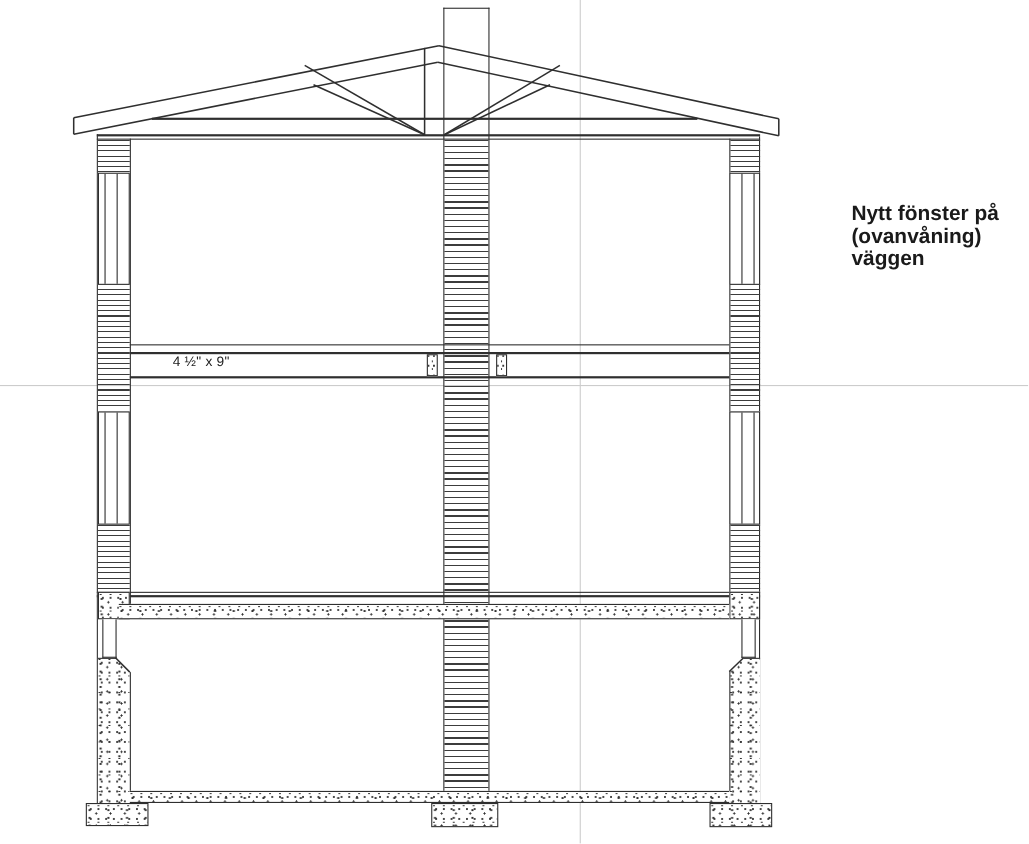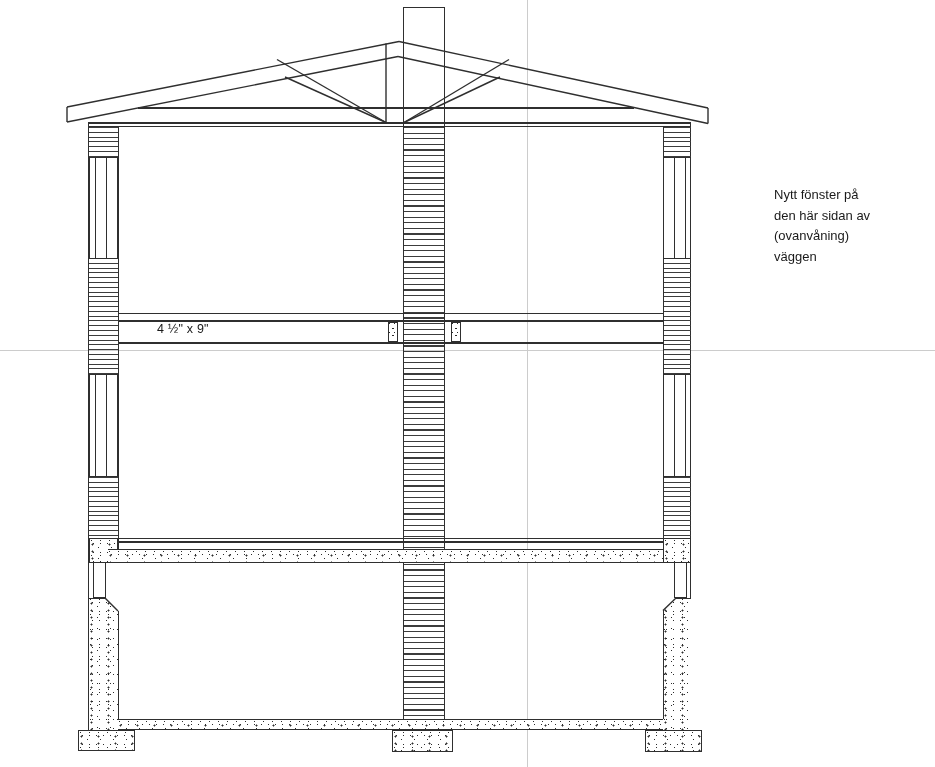--- a/index.html
+++ b/index.html
@@ -66,21 +66,21 @@
     position:absolute;
     border:1px solid var(--line);
   }
   #beam-label{
     position:absolute;left:157px;top:322px;
     font-size:12.5px;color:var(--text);letter-spacing:0.2px;
     white-space:nowrap;
   }
   #annotation{
     position:absolute;left:774px;top:185px;width:150px;
-    font-size:13px;line-height:20.5px;color:var(--text);
+    font-size:19px;line-height:20.5px;color:var(--text);font-weight:bold;
   }
   svg.overlay{position:absolute;left:0;top:0;pointer-events:none;}
 </style>
 </head>
 <body>
 
 <div id="canvas">
 
   <div class="grayln" style="left:527px;top:0;width:1px;height:767px;"></div>
   <div class="grayln" style="left:0;top:350px;width:935px;height:1px;"></div>
@@ -162,18 +162,17 @@
       <path d="M285 77 L386 122.5"></path>
       <path d="M404 122.5 L509 59.5"></path>
       <path d="M404 122.5 L500 77"></path>
       <path d="M105 598 L118 611"></path>
       <path d="M676 598 L663 610.5"></path>
     </g>
   </svg>
 
   <div id="annotation">
     <div>Nytt fönster på</div>
-    <div>den här sidan av</div>
     <div>(ovanvåning)</div>
     <div>väggen</div>
   </div>
 
 </div>
 
 </body></html>

